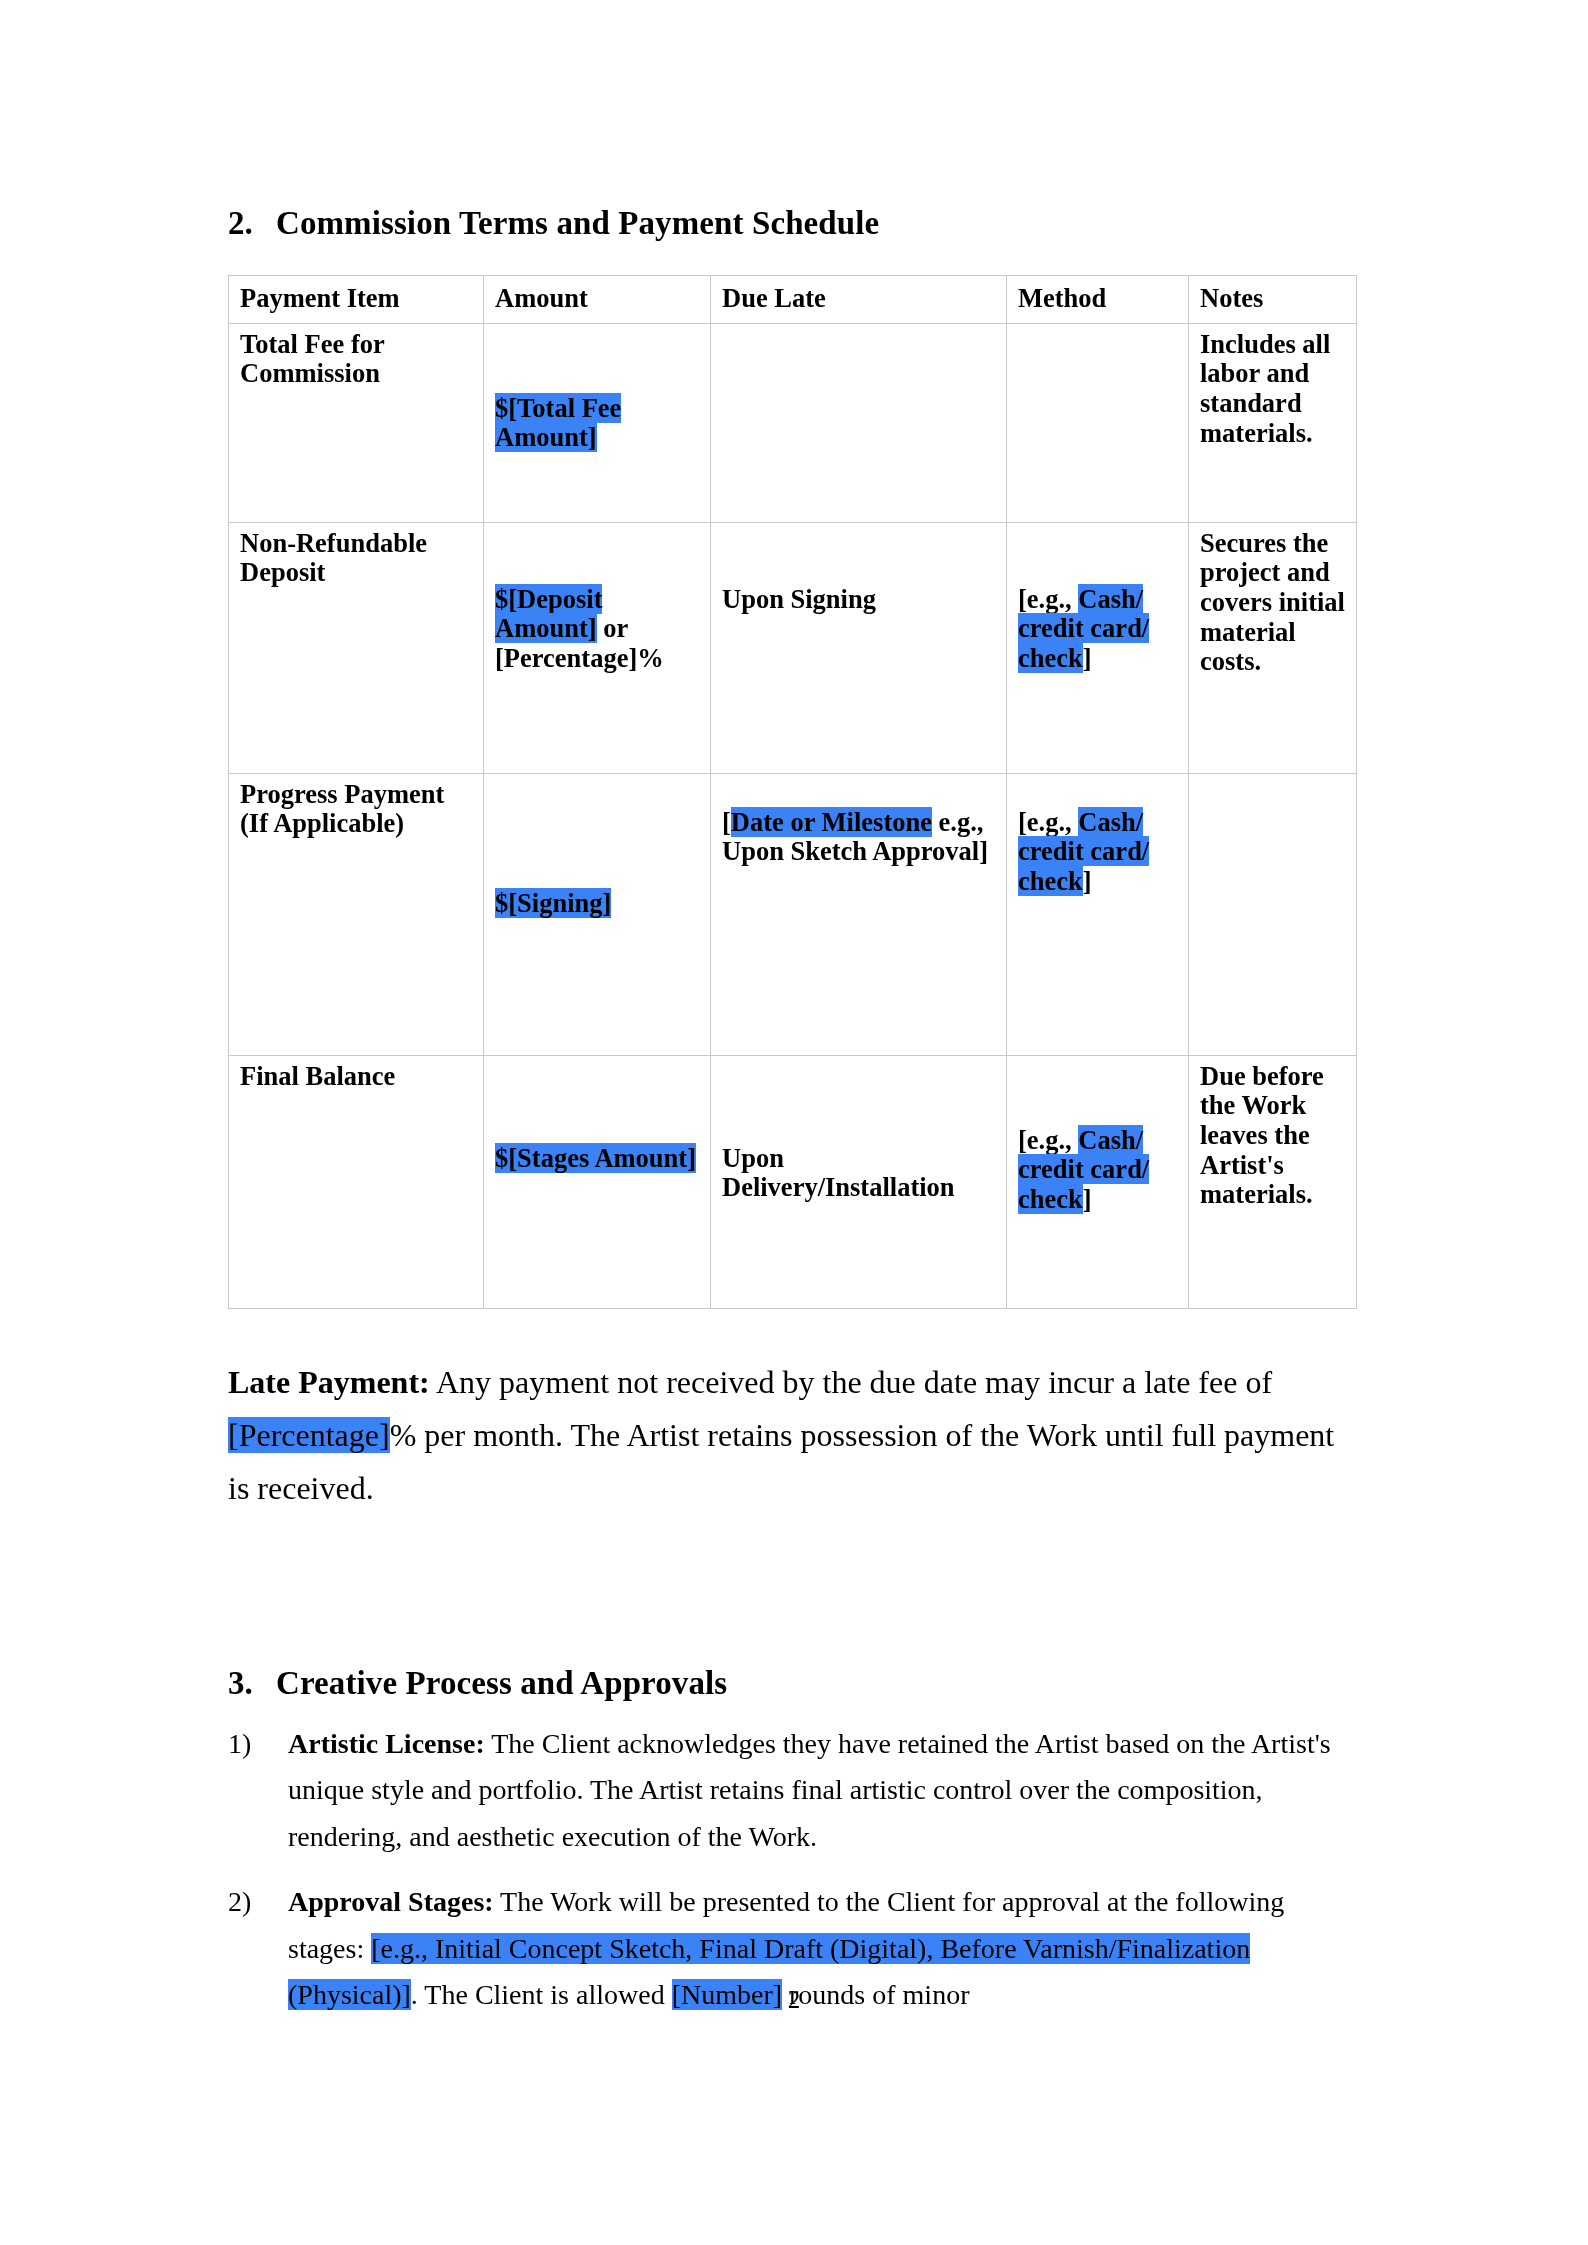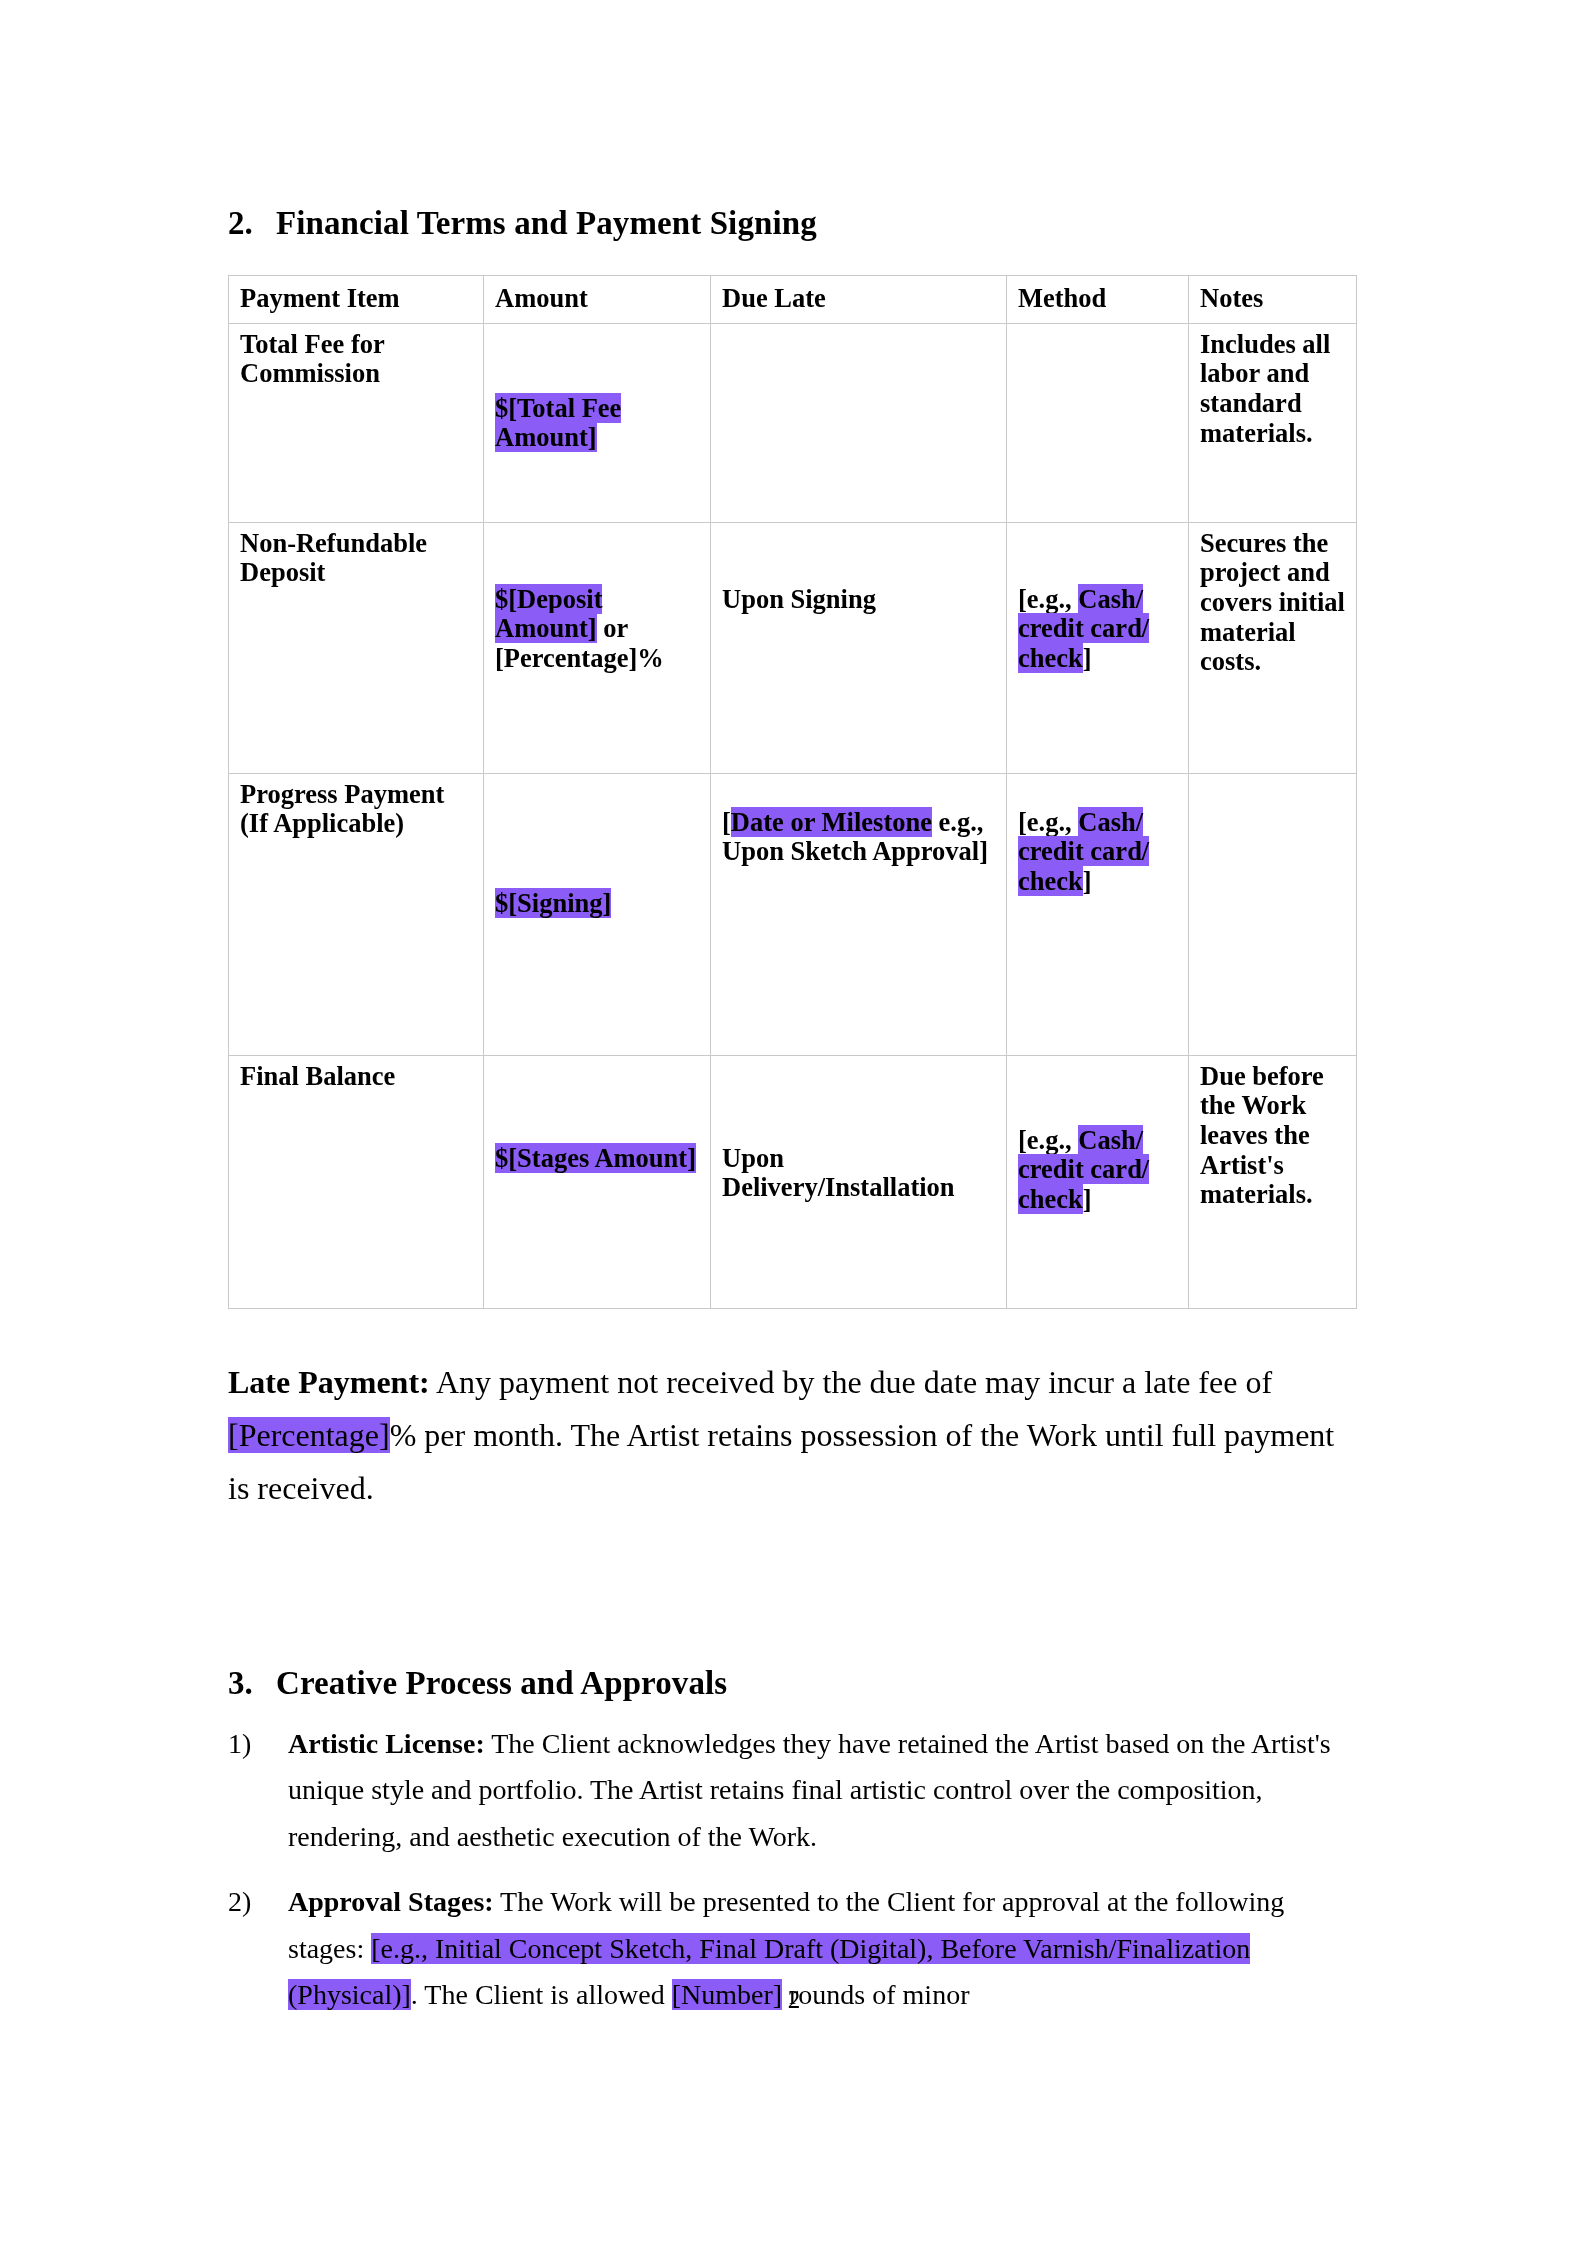--- a/index.html
+++ b/index.html
@@ -83,21 +83,21 @@
   .pad-top-4 { padding-top: 70px !important; }
   .pad-top-5 { padding-top: 62px !important; }
   .pad-top-6 { padding-top: 34px !important; }
   .row-h-1 td { height: 120px; }
   .row-h-2 td { height: 180px; margin-left: 40px; }
   .row-h-3 td { height: 158px; }
   .row-h-4 td { height: 156px; }
 
   
   .hl {
-    background-color: #8b5cf6;
+    background-color: #3b82f6;
     text-align: right;
   }
 
   
   p.body-para {
     font-size: 32px;
     line-height: 1.66;
     margin: 0;
     text-align: left;
   }
@@ -137,21 +137,21 @@
   }
 </style>
 </head>
 <body>
 
 <div class="page">
   <div class="content">
 
     <div class="section-heading" id="heading-2">
       <span class="num">2.</span>
-      <span class="htext">Financial Terms and Payment Signing</span>
+      <span class="htext">Commission Terms and Payment Schedule</span>
     </div>
 
     <table class="payment-table">
       <colgroup>
         <col class="c-item">
           <col class="c-amount">
           <col class="c-due">
           <col class="c-method">
           <col class="c-notes">
       </colgroup>

